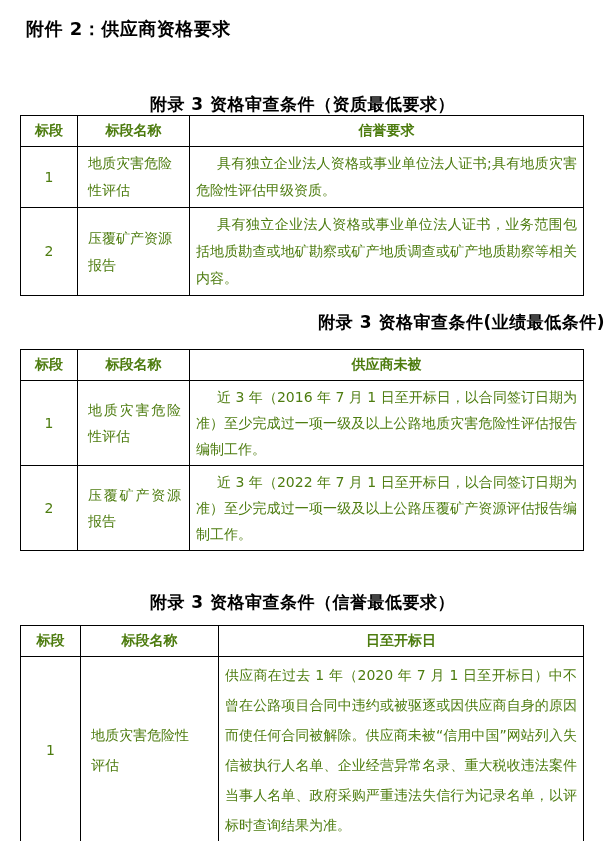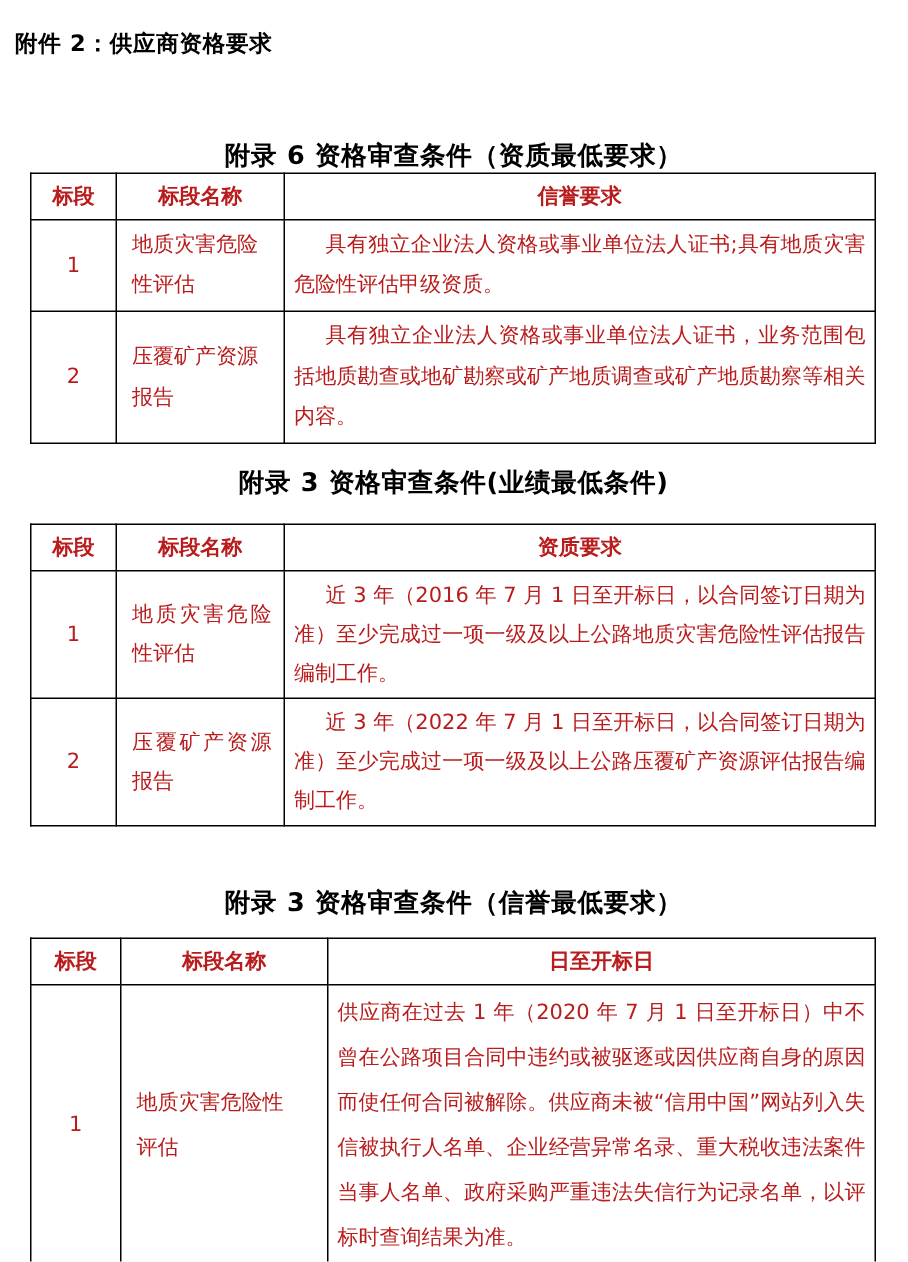--- a/index.html
+++ b/index.html
@@ -8,35 +8,35 @@
     background: #ffffff;
   }
   body {
     width: 605px;
     height: 841px;
     overflow: hidden;
     color: #000000;
     font-family: "DejaVu Sans", "Liberation Sans", sans-serif;
   }
   .doc-title {
-    margin: 20px 0 0 10px;
-    font-size: 15px;
+    margin: 20px 0 0 26px;
+    font-size: 18px;
     font-weight: bold;
     line-height: 18px;
     letter-spacing: 0.5px;
   }
   .section-heading {
     text-align: center;
     font-weight: bold;
     font-size: 17px;
     line-height: 19px;
     letter-spacing: 0.5px;
   }
   .sec1 .section-heading { margin-top: 57px; }
-  .sec2 .section-heading { margin-top: 17px; }
+  .sec2 .section-heading { margin-top: 17px; text-align: right; }
   .sec3 .section-heading { margin-top: 42px; }
 
   table.req-table {
     border-collapse: collapse;
     table-layout: fixed;
     margin-left: 20px;
     width: 563px;
     font-size: 14px;
   }
   .sec1 table.req-table { margin-top: 1px; }
@@ -46,21 +46,21 @@
   table.t12 col.c1 { width: 57px; }
   table.t12 col.c2 { width: 112px; }
   table.t12 col.c3 { width: 394px; }
   table.t3  col.c1 { width: 60px; }
   table.t3  col.c2 { width: 138px; }
   table.t3  col.c3 { width: 365px; }
 
   .req-table th, .req-table td {
     border: 1px solid #000000;
     vertical-align: middle;
-    color: #b91c1c;
+    color: #4d7c0f;
   }
   .req-table th {
     font-weight: bold;
     text-align: center;
     height: 30px;
     padding: 0;
     font-size: 14px;
   }
   .sec1 .req-table td { line-height: 27px; }
   .sec2 .req-table td { line-height: 26px; }
@@ -83,21 +83,21 @@
   td.req.indent { text-indent: 1.5em; }
 </style>
 </head>
 <body>
 
 <div>
 
   <div class="doc-title">附件 2：供应商资格要求</div>
 
   <div class="section sec1">
-    <div class="section-heading">附录 6 资格审查条件（资质最低要求）</div>
+    <div class="section-heading">附录 3 资格审查条件（资质最低要求）</div>
     <table class="req-table t12">
       <colgroup>
           <col class="c1">
           <col class="c2">
           <col class="c3">
         </colgroup>
       <tbody>
         <tr>
           <th>标段</th>
           <th>标段名称</th>
@@ -122,21 +122,21 @@
     <table class="req-table t12">
       <colgroup>
           <col class="c1">
           <col class="c2">
           <col class="c3">
         </colgroup>
       <tbody>
         <tr>
           <th>标段</th>
           <th>标段名称</th>
-          <th>资质要求</th>
+          <th>供应商未被</th>
         </tr>
         <tr>
           <td class="num">1</td>
           <td class="name">地质灾害危险性评估</td>
           <td class="req indent">近 3 年（2016 年 7 月 1 日至开标日，以合同签订日期为准）至少完成过一项一级及以上公路地质灾害危险性评估报告编制工作。</td>
         </tr>
         <tr>
           <td class="num">2</td>
           <td class="name">压覆矿产资源报告</td>
           <td class="req indent">近 3 年（2022 年 7 月 1 日至开标日，以合同签订日期为准）至少完成过一项一级及以上公路压覆矿产资源评估报告编制工作。</td>

